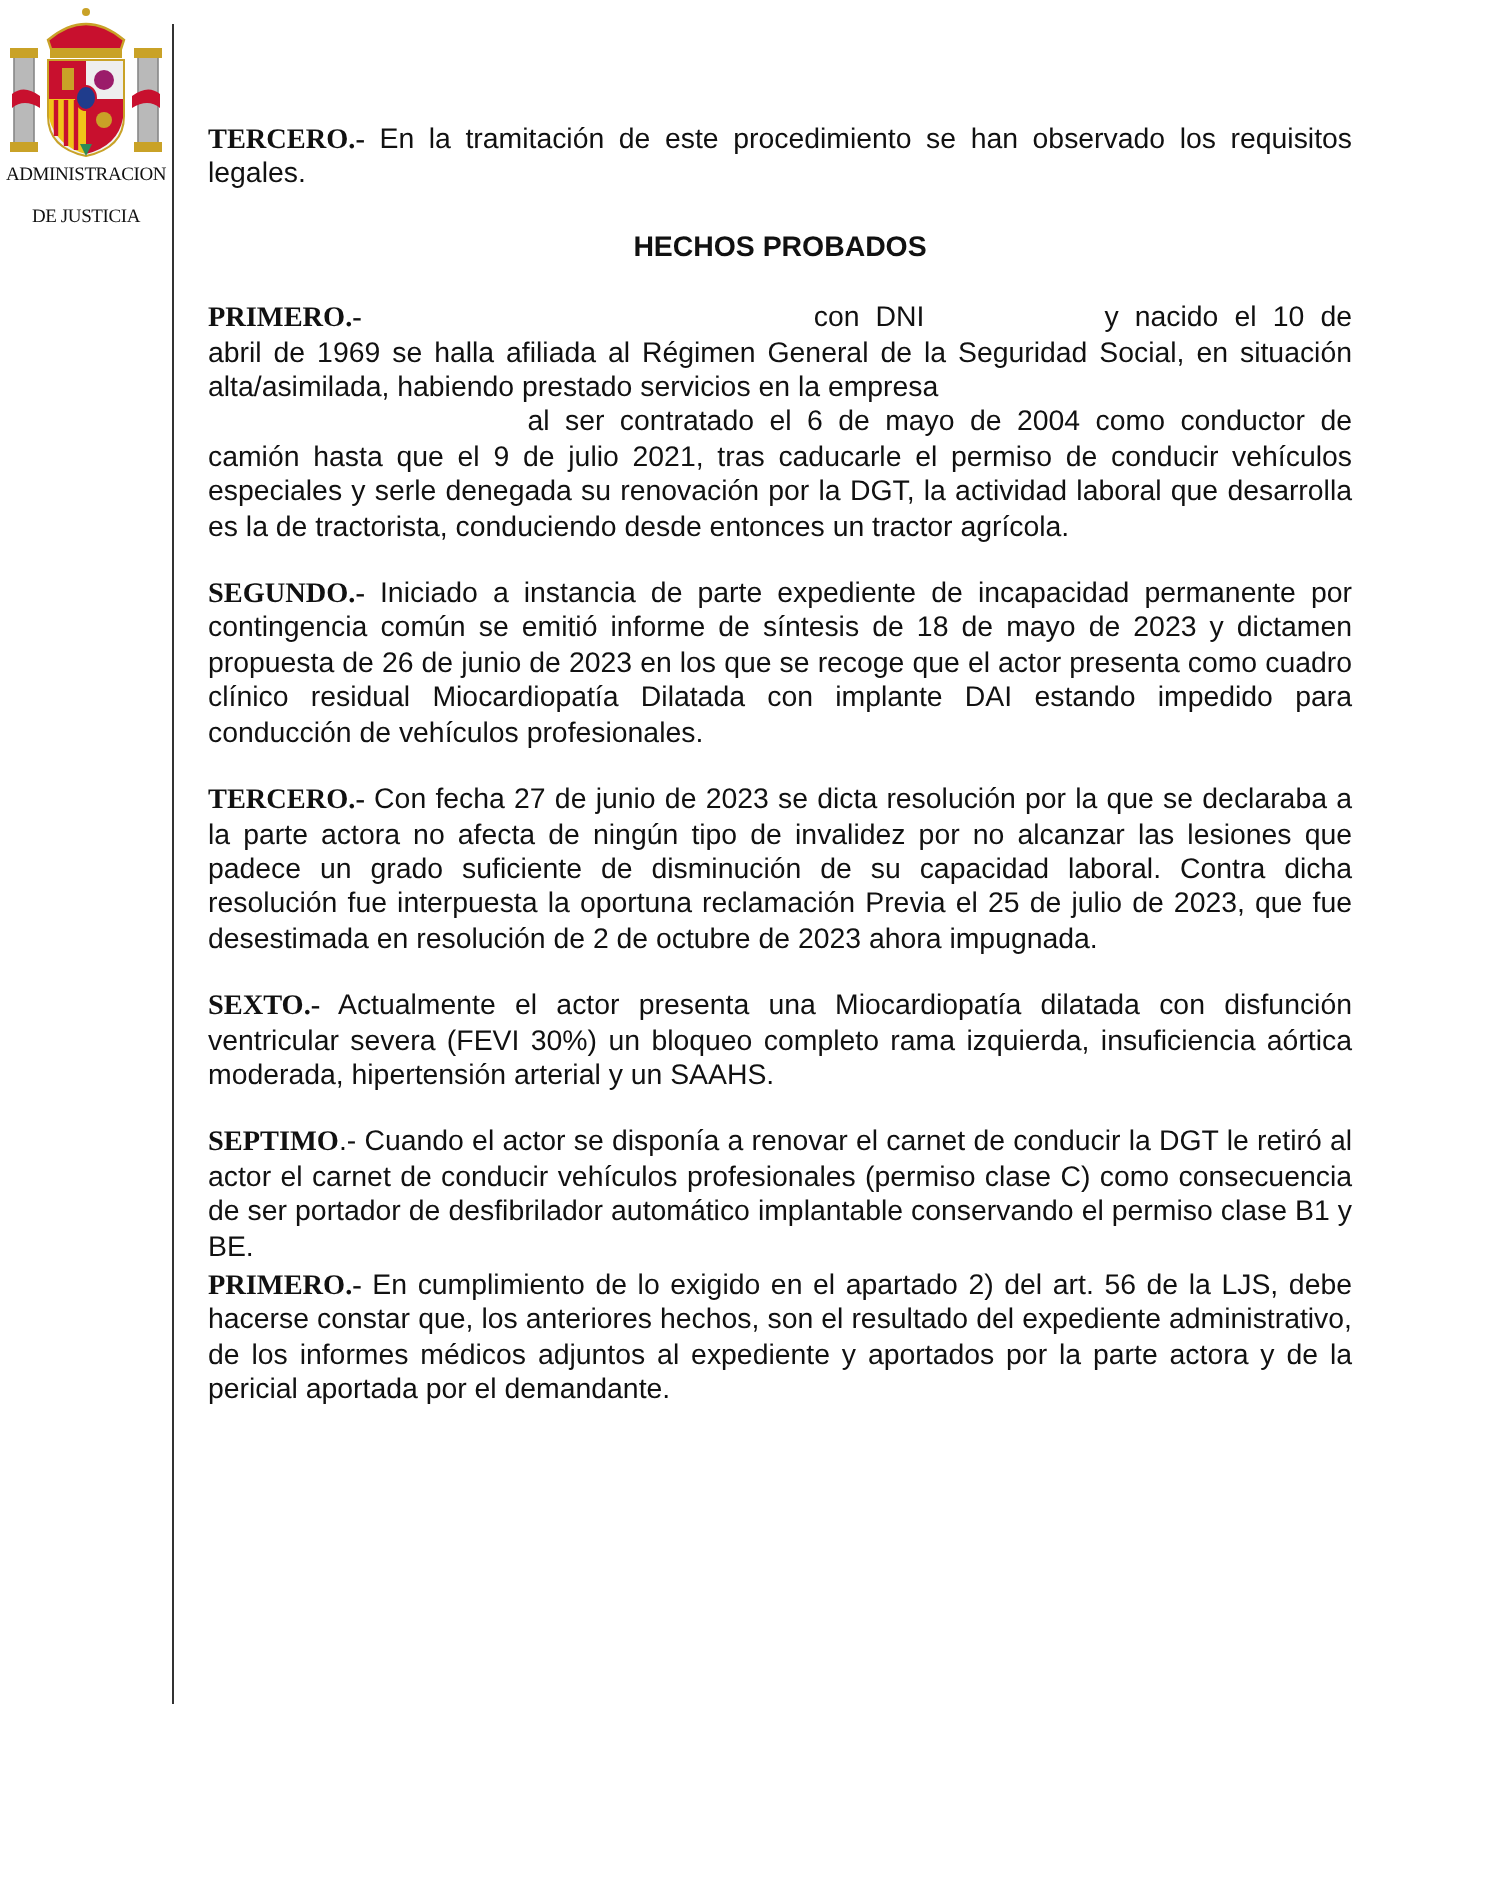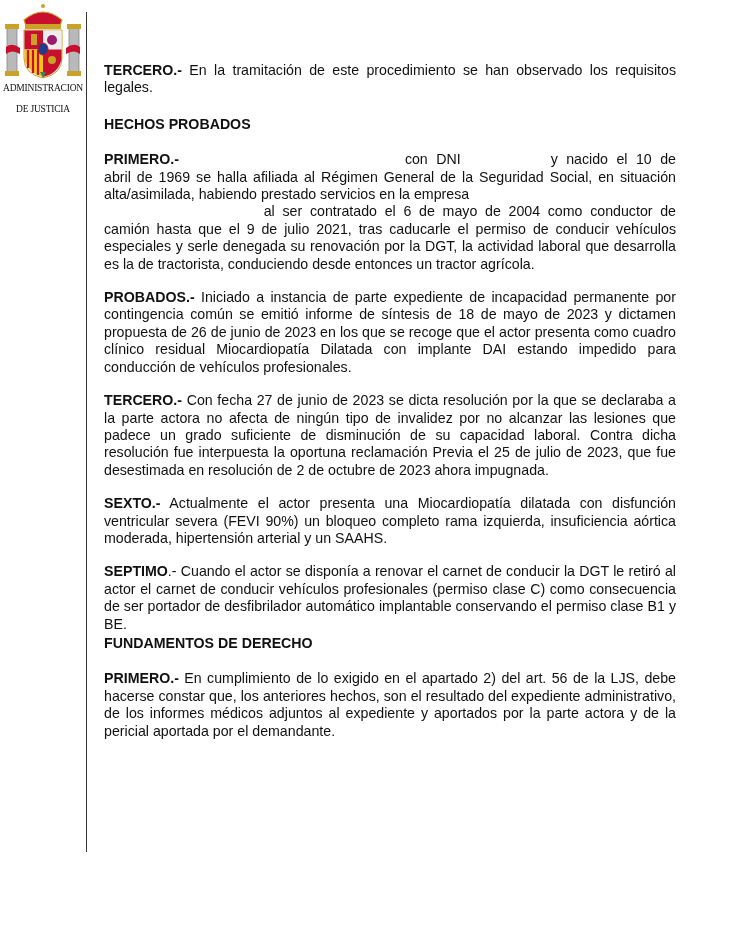--- a/index.html
+++ b/index.html
@@ -5,22 +5,22 @@
     html, body { margin: 0; padding: 0; background: #ffffff; }
     body { width: 750px; height: 939px; position: relative; overflow: hidden; font-family: "Liberation Sans", sans-serif; color: #111; }
     .logo { position: absolute; left: 0; top: 0; width: 86px; height: 110px; padding-left: 16px; }
     .logo svg { position: absolute; left: 4px; top: 2px; }
     .logo-text { position: absolute; left: 0; width: 86px; text-align: center; font-family: "Liberation Serif", serif; font-size: 9.5px; line-height: 10px; color: #111; letter-spacing: -0.2px; }
     .logo-text.l1 { top: 83px; }
     .logo-text.l2 { top: 104px; }
     .vrule { position: absolute; left: 86px; top: 12px; width: 1.3px; height: 840px; background: #333; }
     .content { position: absolute; left: 104px; top: 62px; width: 572px; font-size: 14.2px; line-height: 17.4px; }
     .para { margin: 0 0 16px 0; text-align: justify; }
-    .para b { font-weight: bold; }
-    .heading { text-align: left; font-weight: bold; margin: 0 0 16px 0; font-size: 14.2px; }
+    .para b { font-weight: bold; font-family: Liberation Serif, serif; }
+    .heading { text-align: center; font-weight: bold; margin: 0 0 16px 0; font-size: 14.2px; }
     .gap-wide { display: inline-block; width: 226px; }
     .gap-mid { display: inline-block; width: 90px; }
     .line-indent { display: inline-block; width: 152px; }
   </style>
 </head>
 <body>
 
 <div class="logo">
   <svg width="78" height="80" viewBox="0 0 78 80">
 
@@ -64,35 +64,34 @@
     <b>TERCERO.-</b><span> En la tramitación de este procedimiento se han observado los requisitos legales.</span>
   </p>
 
   <div class="heading" style="margin-bottom:18px;">HECHOS PROBADOS</div>
 
   <p class="para">
     <b>PRIMERO.-</b><span class="gap-wide"></span><span>con DNI</span><span class="gap-mid"></span><span>y nacido el 10 de abril de 1969 se halla afiliada al Régimen General de la Seguridad Social, en situación alta/asimilada, habiendo prestado servicios en la empresa</span><br><span class="line-indent"></span> <span>al ser contratado el 6 de mayo de 2004 como conductor de camión hasta que el 9 de julio 2021, tras caducarle el permiso de conducir vehículos especiales y serle denegada su renovación por la DGT, la actividad laboral que desarrolla es la de tractorista, conduciendo desde entonces un tractor agrícola.</span>
   </p>
 
   <p class="para">
-    <b>PROBADOS.-</b><span> Iniciado a instancia de parte expediente de incapacidad permanente por contingencia común se emitió informe de síntesis de 18 de mayo de 2023 y dictamen propuesta de 26 de junio de 2023 en los que se recoge que el actor presenta como cuadro clínico residual Miocardiopatía Dilatada con implante DAI estando impedido para conducción de vehículos profesionales.</span>
+    <b>SEGUNDO.-</b><span> Iniciado a instancia de parte expediente de incapacidad permanente por contingencia común se emitió informe de síntesis de 18 de mayo de 2023 y dictamen propuesta de 26 de junio de 2023 en los que se recoge que el actor presenta como cuadro clínico residual Miocardiopatía Dilatada con implante DAI estando impedido para conducción de vehículos profesionales.</span>
   </p>
 
   <p class="para">
     <b>TERCERO.-</b><span> Con fecha 27 de junio de 2023 se dicta resolución por la que se declaraba a la parte actora no afecta de ningún tipo de invalidez por no alcanzar las lesiones que padece un grado suficiente de disminución de su capacidad laboral. Contra dicha resolución fue interpuesta la oportuna reclamación Previa el 25 de julio de 2023, que fue desestimada en resolución de 2 de octubre de 2023 ahora impugnada.</span>
   </p>
 
 
 
   <p class="para">
-    <b>SEXTO.-</b><span> Actualmente el actor presenta una Miocardiopatía dilatada con disfunción ventricular severa (FEVI 90%) un bloqueo completo rama izquierda, insuficiencia aórtica moderada, hipertensión arterial y un SAAHS.</span>
+    <b>SEXTO.-</b><span> Actualmente el actor presenta una Miocardiopatía dilatada con disfunción ventricular severa (FEVI 30%) un bloqueo completo rama izquierda, insuficiencia aórtica moderada, hipertensión arterial y un SAAHS.</span>
   </p>
 
   <p class="para" style="margin-bottom:2px;">
     <b>SEPTIMO</b><span>.- Cuando el actor se disponía a renovar el carnet de conducir la DGT le retiró al actor el carnet de conducir vehículos profesionales (permiso clase C) como consecuencia de ser portador de desfibrilador automático implantable conservando el permiso clase B1 y BE.</span>
   </p>
 
-  <div class="heading" style="margin-bottom:18px;">FUNDAMENTOS DE DERECHO</div>
 
   <p class="para">
     <b>PRIMERO.-</b><span> En cumplimiento de lo exigido en el apartado 2) del art. 56 de la LJS, debe hacerse constar que, los anteriores hechos, son el resultado del expediente administrativo, de los informes médicos adjuntos al expediente y aportados por la parte actora y de la pericial aportada por el demandante.</span>
   </p>
 </div>
 
 </body></html>

